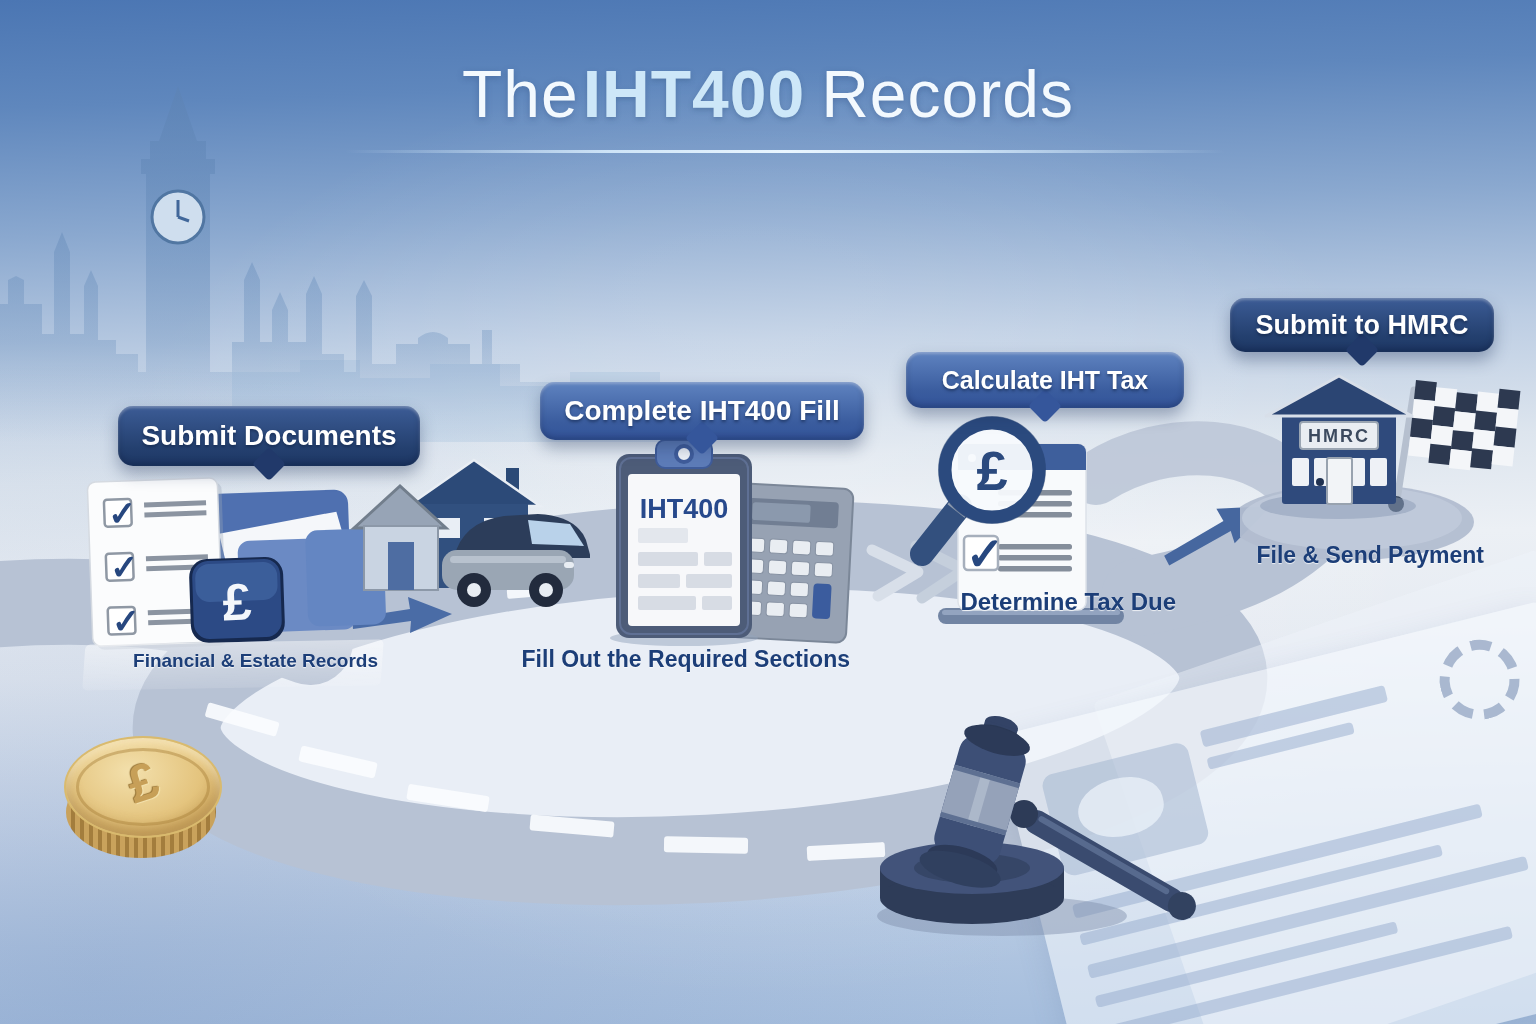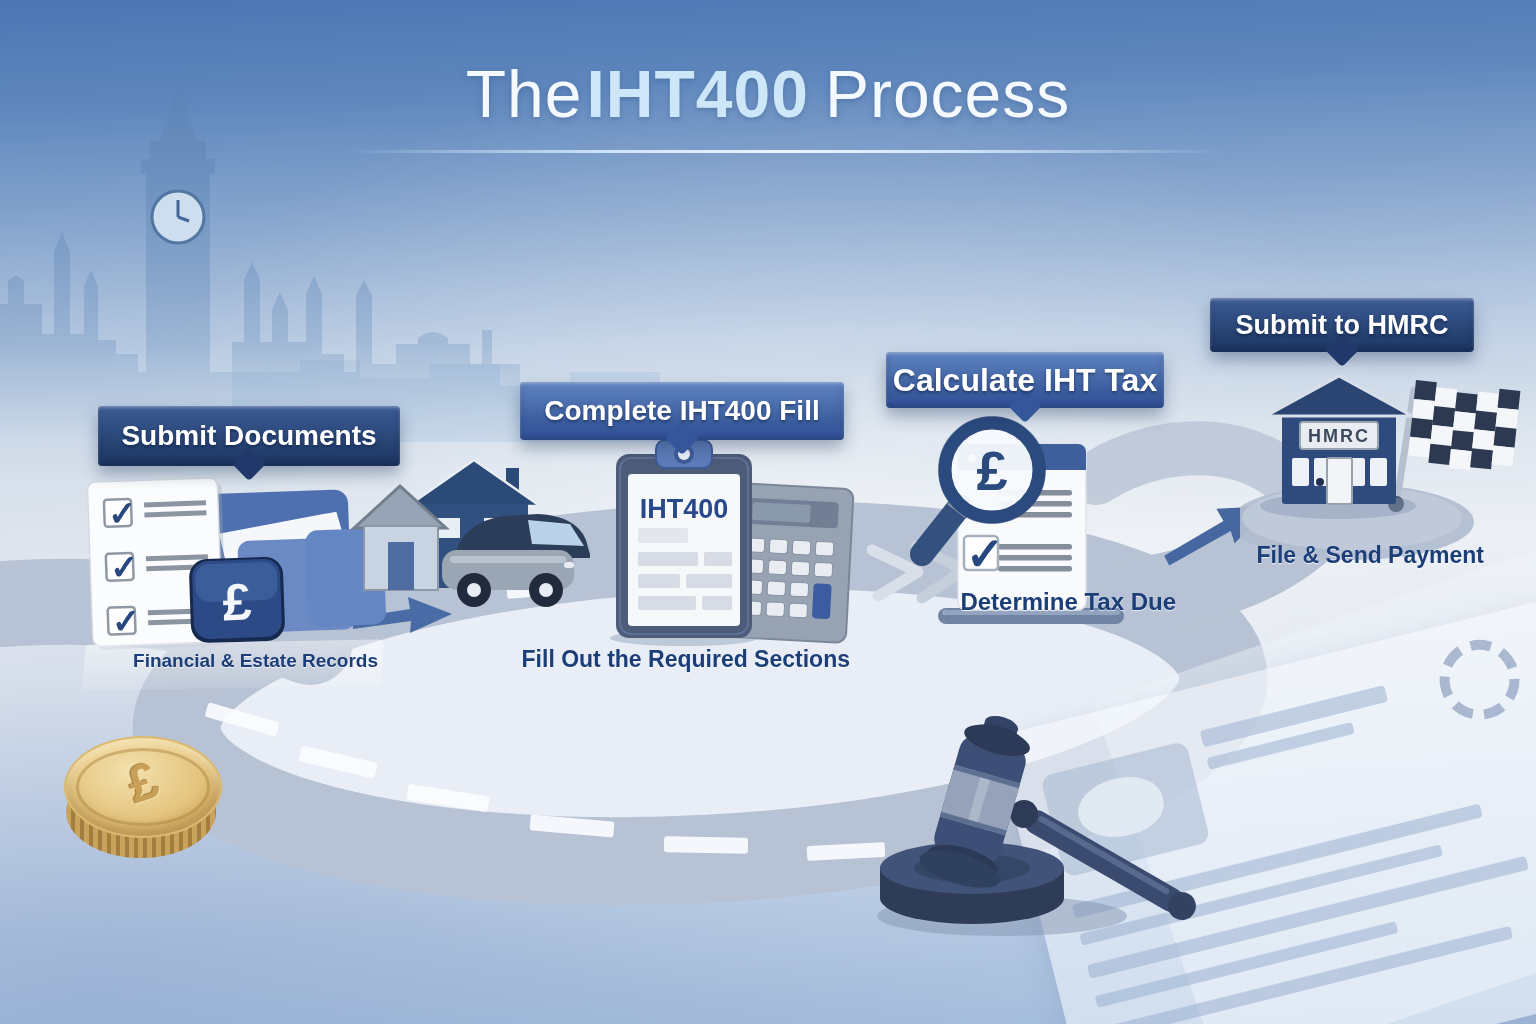--- a/index.html
+++ b/index.html
@@ -15,23 +15,23 @@
   .title{position:absolute;top:56px;left:0;width:100%;text-align:center;font-size:66px;
     color:#f3f9fe;letter-spacing:1px;text-shadow:0 2px 6px rgba(40,70,120,.35);}
   .t-pre{margin-right:4px}
   .t-post{margin-left:16px}
   .t-hl{font-weight:bold;color:#cde7f8;text-shadow:0 2px 5px rgba(60,95,140,.45);}
   .title-underline{position:absolute;top:150px;left:345px;width:880px;height:3px;border-radius:2px;
     background:linear-gradient(90deg,rgba(255,255,255,0),rgba(220,240,255,.85) 30%,#eaf6ff 50%,rgba(220,240,255,.85) 70%,rgba(255,255,255,0));}
 
   
   .bubble{position:absolute;display:flex;align-items:center;justify-content:center;
-    color:#fff;font-weight:bold;border-radius:4px;white-space:nowrap;
+    color:#fff;font-weight:bold;border-radius:15px;white-space:nowrap;
     box-shadow:0 8px 16px rgba(25,45,85,.35), inset 0 2px 3px rgba(255,255,255,.30), inset 0 -3px 6px rgba(0,10,40,.25);
-    text-shadow:0 2px 3px rgba(10,25,55,.5);z-index:30;}
+    text-shadow:0 2px 3px rgba(10,25,55,.5);z-index:30;margin-left:20px;}
   .bubble::after{content:"";position:absolute;bottom:-10px;left:50%;width:24px;height:24px;margin-left:-12px;
     transform:rotate(45deg);border-radius:4px;z-index:-1;}
   .bubble.navy{background:linear-gradient(180deg,#3c5c96 0%,#24406f 70%,#1d3764 100%);}
   .bubble.navy::after{background:#21396a;}
   .bubble.blue{background:linear-gradient(180deg,#5f83c0 0%,#3a5c9e 70%,#33549a 100%);}
   .bubble.blue::after{background:#35569b;}
 
   
   .caption{position:absolute;font-weight:bold;color:#1c3e78;text-align:right;white-space:nowrap;
     text-shadow:0 1px 1px rgba(255,255,255,.75);z-index:25;}
@@ -100,21 +100,21 @@
       L356 330 L356 254 L364 238 L372 254 L372 322
       L396 322 L396 302 L418 302 L418 296 Q433 284 448 296 L448 302 L470 302 L470 322
       L482 322 L482 288 L492 288 L492 322
       L520 322 L520 340 L560 340 L560 352 L610 352 L610 366 L660 366 L660 400 Z"></path>
     <circle cx="178" cy="175" r="26" fill="#d9e6f3" opacity="0.9" stroke="#4d739f" stroke-width="3"></circle>
     <line x1="178" y1="175" x2="178" y2="158" stroke="#41679a" stroke-width="3"></line>
     <line x1="178" y1="175" x2="189" y2="179" stroke="#41679a" stroke-width="3"></line>
   </svg>
 
   <div class="title">
-    <span class="t-pre">The</span><span class="t-hl">IHT400</span><span class="t-post">Process</span>
+    <span class="t-pre">The</span><span class="t-hl">IHT400</span><span class="t-post">Records</span>
   </div>
   <div class="title-underline"></div>
 
   <svg class="abs" style="left:0;top:0" width="1536" height="1024" viewBox="0 0 1536 1024">
     <g>
       <ellipse cx="700" cy="703" rx="524" ry="156" fill="#e9eef6" transform="rotate(-3 700 703)"></ellipse>
       <ellipse cx="700" cy="703" rx="524" ry="156" fill="none" stroke="#b7c2d4" stroke-width="88" transform="rotate(-3 700 703)"></ellipse>
       <path d="M -80 612 C 60 594 190 597 310 642" stroke="#b7c2d4" stroke-width="86" fill="none" stroke-linecap="round"></path>
       <path d="M 1140 597 C 1230 580 1282 556 1320 514" stroke="#b7c2d4" stroke-width="78" fill="none" stroke-linecap="round"></path>
       <path d="M 1096 478 C 1168 432 1266 440 1302 497" stroke="#bcc6d7" stroke-width="54" fill="none" stroke-linecap="round" opacity="0.9"></path>
@@ -360,21 +360,21 @@
       <circle cx="80" cy="124" r="4" fill="#1f3050"></circle>
     </g>
   </svg>
 
   <div class="bubble navy" style="left:98px;top:406px;width:302px;height:60px;font-size:28px">
     <span>Submit Documents</span>
   </div>
   <div class="bubble blue" style="left:520px;top:382px;width:324px;height:58px;font-size:28px">
     <span>Complete IHT400 Fill</span>
   </div>
-  <div class="bubble blue" style="left:886px;top:352px;width:278px;height:56px;font-size:32px">
+  <div class="bubble blue" style="left:886px;top:352px;width:278px;height:56px;font-size:25px">
     <span>Calculate IHT Tax</span>
   </div>
   <div class="bubble navy" style="left:1210px;top:298px;width:264px;height:54px;font-size:27px">
     <span>Submit to HMRC</span>
   </div>
 
   <div class="caption-band"></div>
   <div class="caption" style="left:86px;top:650px;width:292px;font-size:19px">Financial &amp; Estate Records</div>
   <div class="caption" style="left:520px;top:646px;width:330px;font-size:23px">Fill Out the Required Sections</div>
   <div class="caption" style="left:900px;top:588px;width:276px;font-size:24px">Determine Tax Due</div>

